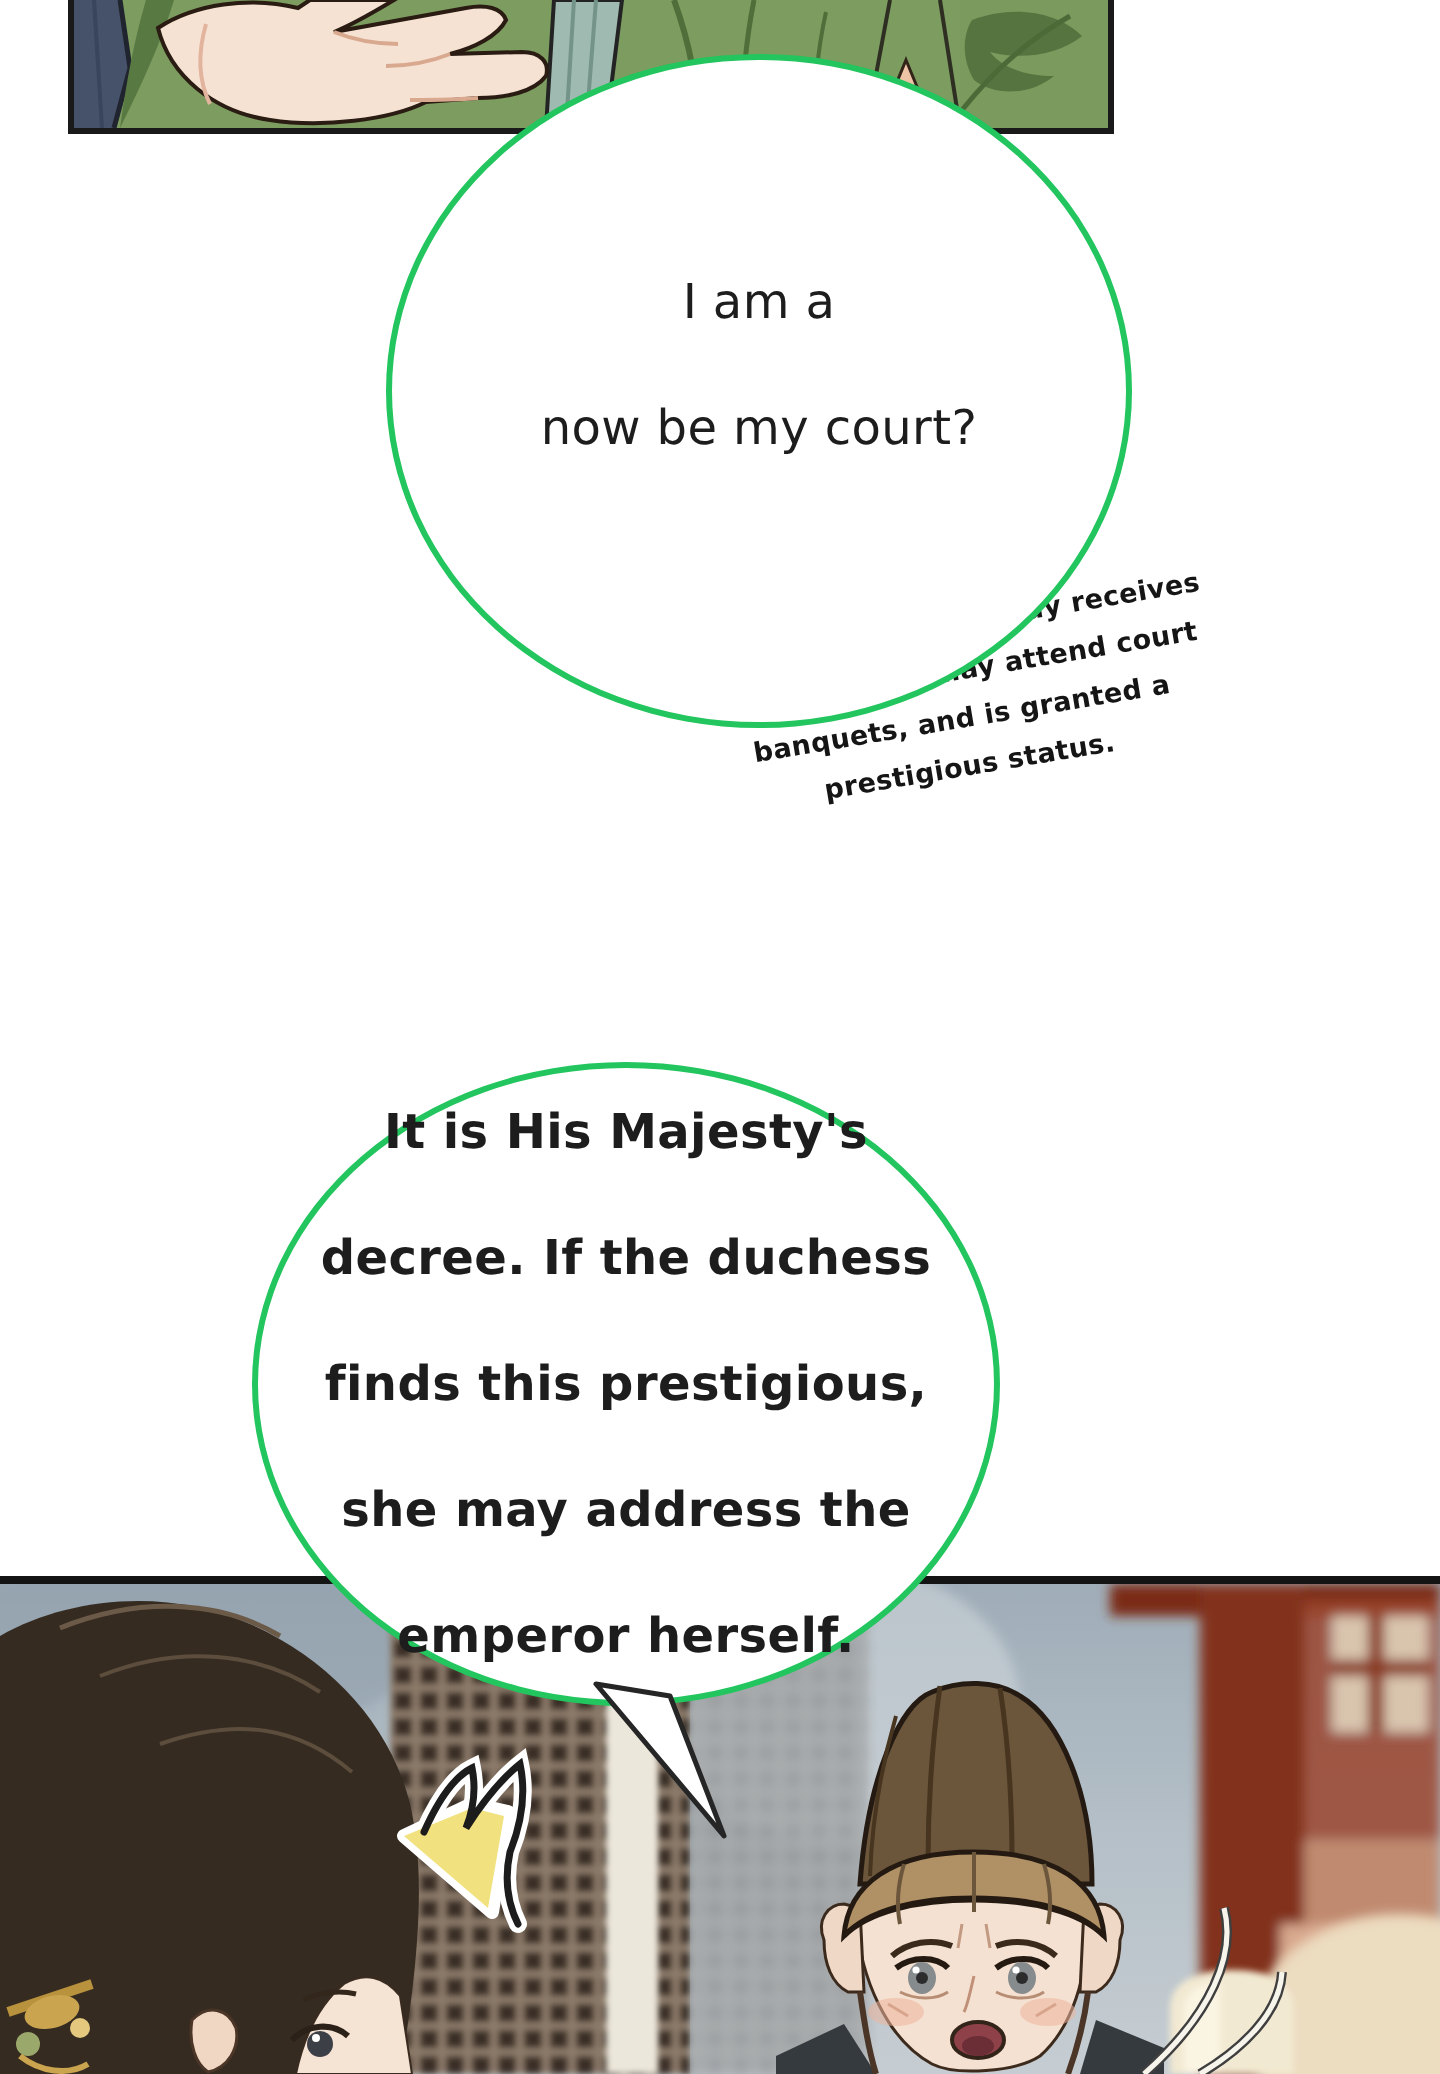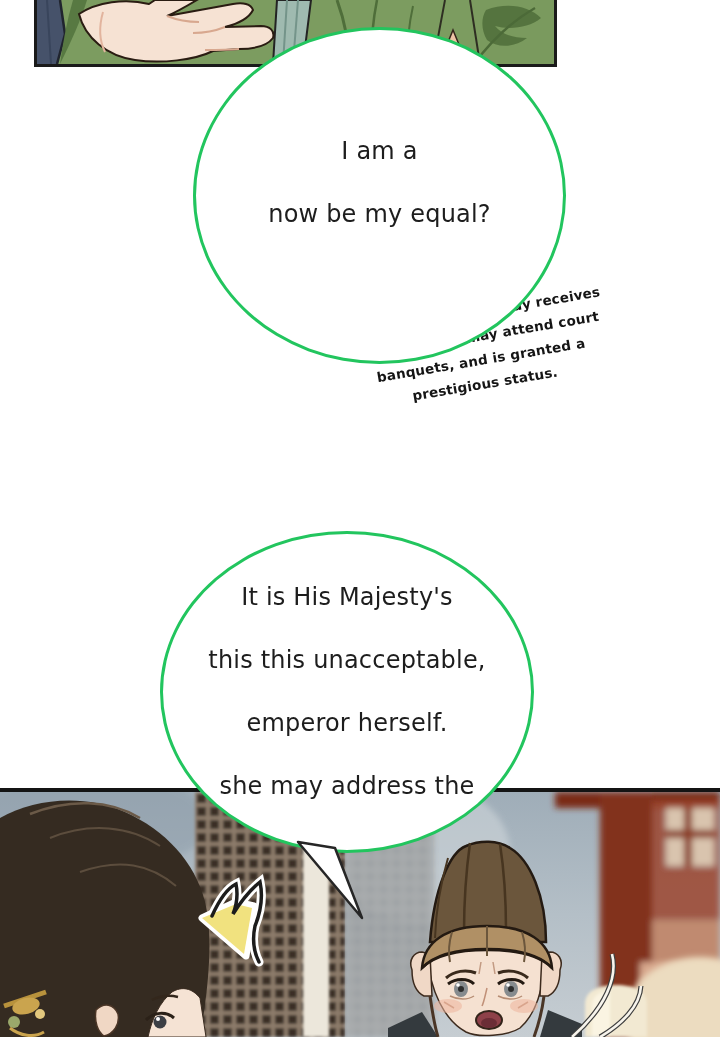--- a/index.html
+++ b/index.html
@@ -14,21 +14,21 @@
     background:#7c9c60;z-index:1;
   }
   #top-panel svg{display:block;}
   
   .bubble{
     position:absolute;background:#ffffff;border:3px solid #22c55e;border-radius:50%;
     display:flex;flex-direction:column;align-items:center;justify-content:center;
     z-index:3;box-sizing:border-box;text-align:center;gap:26px;
   }
   #bubble1{left:193px;top:27px;width:373px;height:337px;padding-bottom:26px;}
-  #bubble2{left:160px;top:531px;width:374px;height:322px;}
+  #bubble2{left:126px;top:531px;width:374px;height:322px;font-weight:bold;}
   .bubble .line{
     display:block;font-size:24px;line-height:37px;letter-spacing:.2px;
     white-space:nowrap;color:#1d1d1d;
   }
   
   #footnote{
     position:absolute;left:333px;top:300px;width:292px;z-index:2;
     transform:rotate(-9.5deg);text-align:center;font-weight:bold;
     font-size:13.5px;line-height:24px;letter-spacing:.2px;color:#151515;
   }
@@ -87,35 +87,36 @@
       <g>
         <rect x="443" y="0" width="74" height="64" fill="#7a9a5e"></rect>
         <path d="M449,10 C470,2 492,6 504,18 C492,28 472,30 458,26 C464,34 476,38 490,38 C478,48 460,48 450,40 C444,30 444,18 449,10 Z" fill="#55743f"></path>
         <path d="M437,64 C452,44 470,24 498,8" stroke="#4c6a38" stroke-width="2.5" fill="none"></path>
       </g>
     </svg>
   </div>
 
   <div id="bubble1" class="bubble">
     <span class="line">I am a</span>
-    <span class="line">now be my equal?</span>
+    <span class="line">now be my court?</span>
   </div>
 
   <div id="footnote">
     <span class="line">*A third rank noble lady receives</span>
     <span class="line">an allowance, may attend court</span>
     <span class="line">banquets, and is granted a</span>
     <span class="line">prestigious status.</span>
   </div>
 
   <div id="bubble2" class="bubble">
     <span class="line">It is His Majesty's</span>
-    <span class="line">this this unacceptable,</span>
+    <span class="line">decree. If the duchess</span>
+    <span class="line">finds this prestigious,</span>
+    <span class="line">she may address the</span>
     <span class="line">emperor herself.</span>
-    <span class="line">she may address the</span>
   </div>
 
   <div id="bottom-panel">
     <svg width="720" height="245" viewBox="0 0 720 245">
       <defs>
         <linearGradient id="wallGrad" x1="0" y1="0" x2="0" y2="1">
           <stop offset="0" stop-color="#9fadb8"></stop>
           <stop offset="0.5" stop-color="#b4bfc7"></stop>
           <stop offset="1" stop-color="#c6cdd2"></stop>
         </linearGradient>

